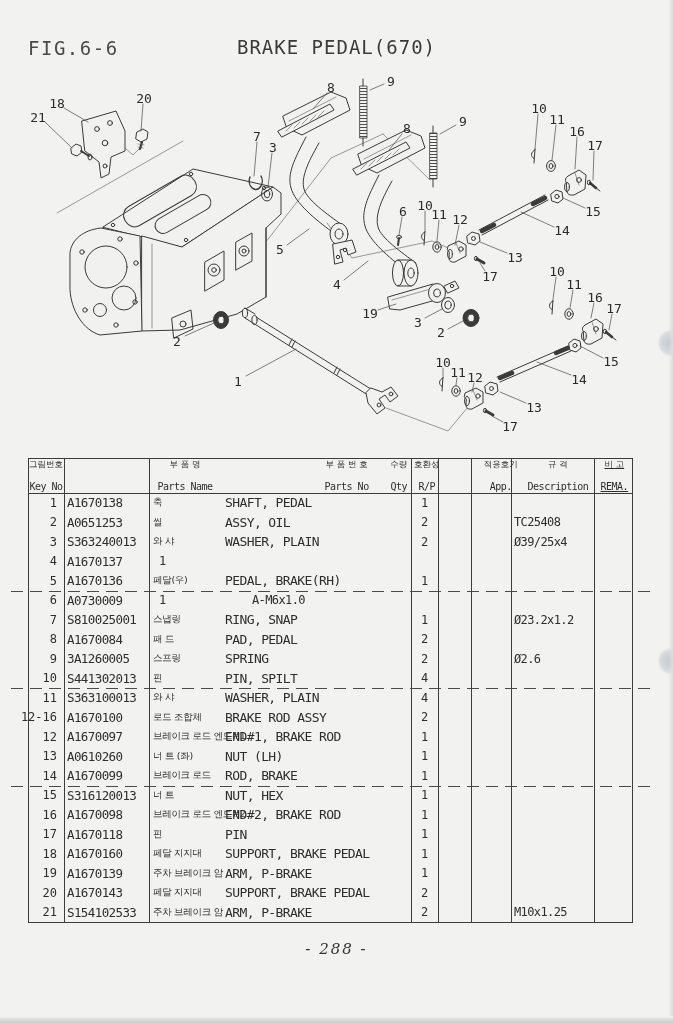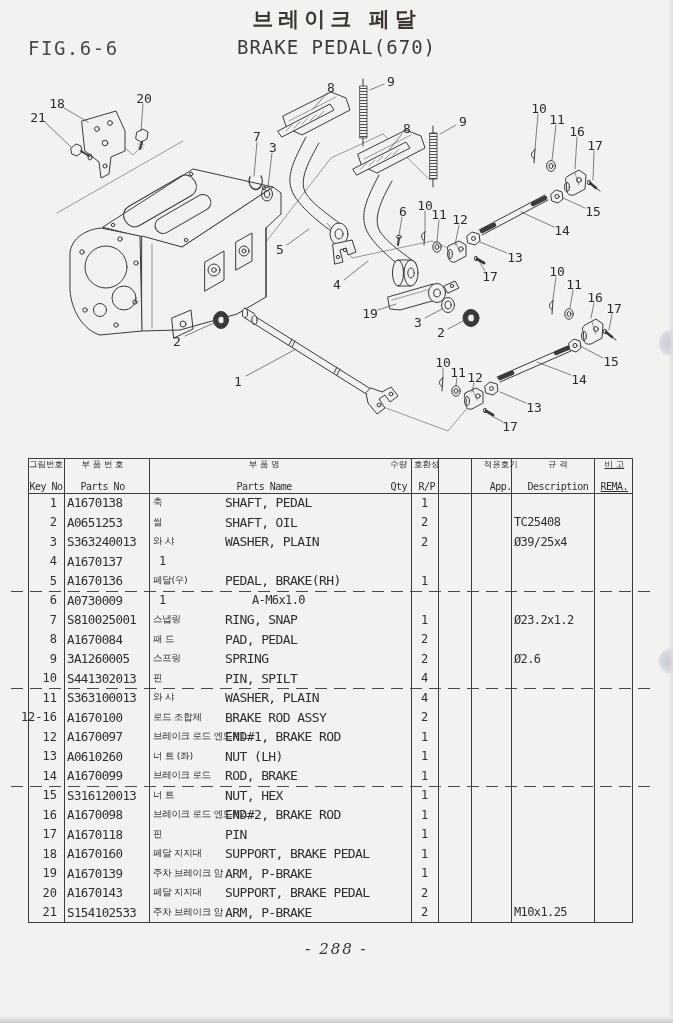--- a/index.html
+++ b/index.html
@@ -57,21 +57,20 @@
   .edge-bottom{position:absolute;left:0;right:0;bottom:0;height:7px;
                background:linear-gradient(#f2f2f0,#c9c9c7);}
   .edge-right{position:absolute;top:0;bottom:0;right:0;width:5px;
               background:linear-gradient(to right,rgba(242,242,240,0),#dedddb);}
 </style>
 </head>
 <body>
 
 <div class="page">
 
-  <div class="title-ko">브레이크 페달</div>
   <div class="title-en">BRAKE PEDAL(670)</div>
   <div class="fig-label">FIG.6-6</div>
 
   <svg id="diagram-svg" class="diagram" viewBox="0 70 673 375">
     <defs>
       <pattern id="coil" width="4" height="3" patternUnits="userSpaceOnUse">
         <path d="M0,1.5 H4" stroke="#3a3a3a" stroke-width="0.9"></path>
       </pattern>
     </defs>
 
@@ -347,28 +346,28 @@
     <div class="vline" style="left:409px"></div>
     <div class="vline" style="left:442px"></div>
     <div class="vline" style="left:482px"></div>
     <div class="vline" style="left:565px"></div>
 
     <div class="thead">
       <div class="hcell w-key">
         <span class="hko">그림번호</span>
         <span class="hen">Key No</span>
       </div>
+      <div class="hcell w-name">
+        <span class="hko">부 품 명</span>
+        <span class="hen">Parts Name</span>
+      </div>
       <div class="hcell w-no">
         <span class="hko">부 품 번 호</span>
         <span class="hen">Parts No</span>
       </div>
-      <div class="hcell w-name">
-        <span class="hko">부 품 명</span>
-        <span class="hen">Parts Name</span>
-      </div>
       <div class="hcell w-qty">
         <span class="hko">수량</span>
         <span class="hen">Qty</span>
       </div>
       <div class="hcell w-rp">
         <span class="hko">호환성</span>
         <span class="hen">R/P</span>
       </div>
       <div class="hcell w-app">
         <span class="hko">적용호기</span>
@@ -396,21 +395,21 @@
           <div class="tcell c-rp"></div>
           <div class="tcell c-app"></div>
           <div class="tcell c-desc"></div>
           <div class="tcell c-rema"></div>
         </div>
         <div class="trow">
           <div class="tcell c-key">2</div>
           <div class="tcell c-no">A0651253</div>
           <div class="tcell c-name">
             <span class="name-ko">씰</span>
-            <span class="name-en">SHAFT, OIL</span>
+            <span class="name-en">ASSY, OIL</span>
           </div>
           <div class="tcell c-qty">2</div>
           <div class="tcell c-rp"></div>
           <div class="tcell c-app"></div>
           <div class="tcell c-desc">TC25408</div>
           <div class="tcell c-rema"></div>
         </div>
         <div class="trow">
           <div class="tcell c-key">3</div>
           <div class="tcell c-no">S363240013</div>

